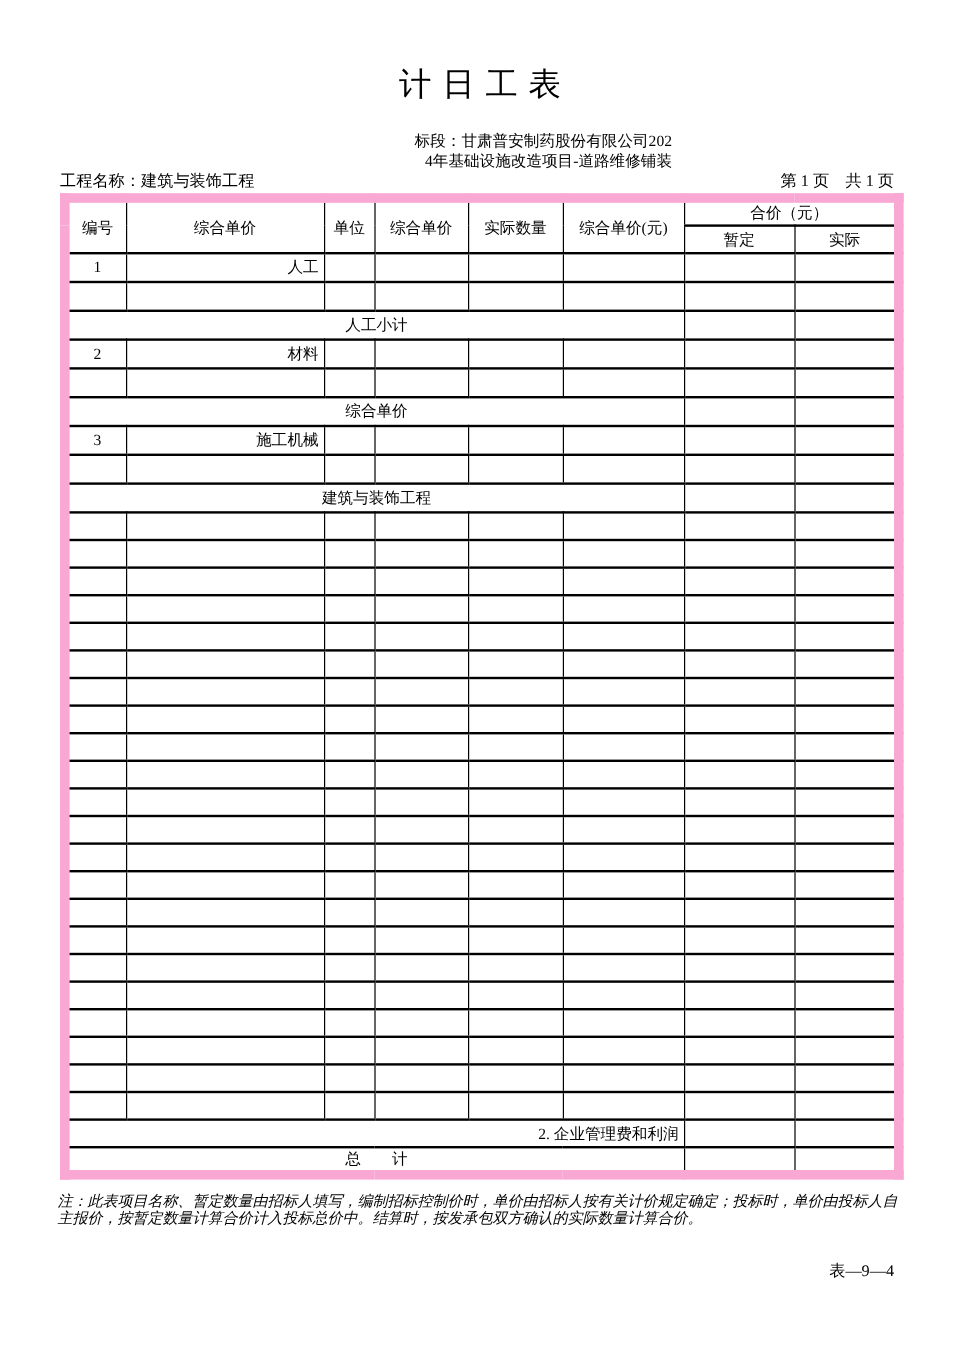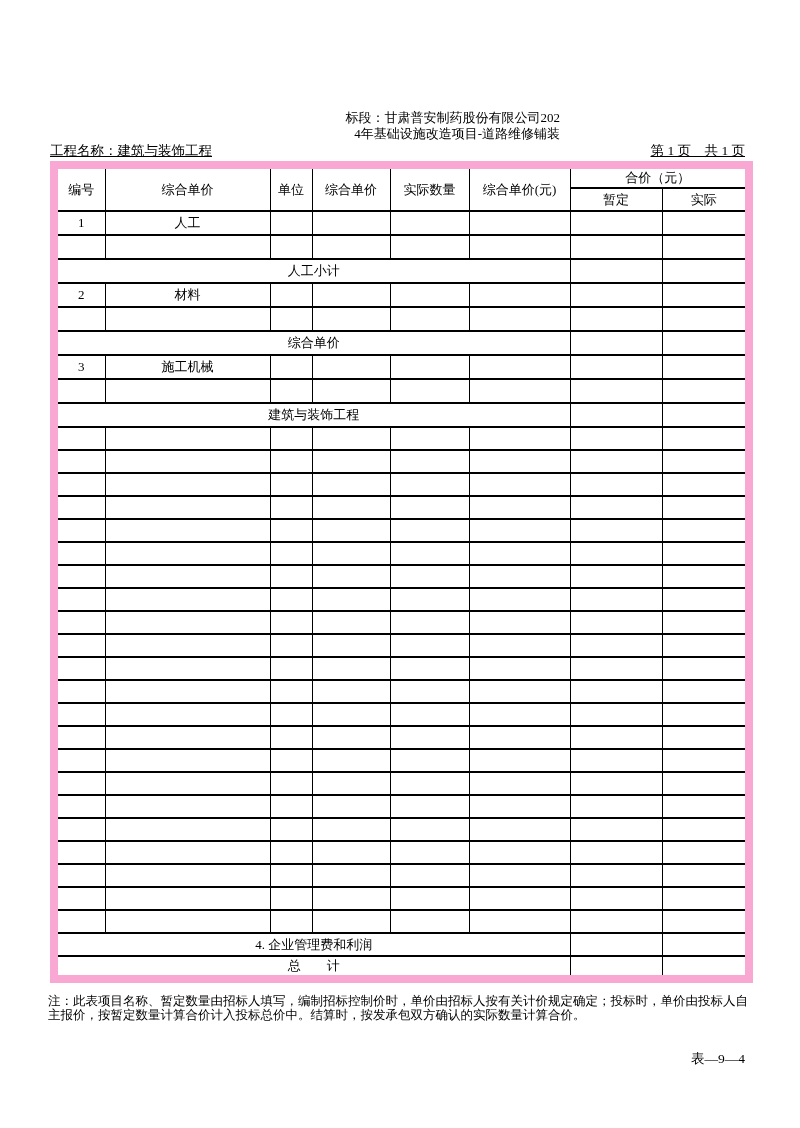--- a/index.html
+++ b/index.html
@@ -38,21 +38,20 @@
   .info-row {
     position: absolute;
     top: 143px;
     left: 50px;
     width: 695px;
     display: flex;
     justify-content: space-between;
     align-items: flex-end;
     font-size: 13.5px;
     line-height: 16px;
-    text-decoration: underline;
   }
   table.daywork {
     position: absolute;
     top: 161px;
     left: 50px;
     width: 695px;
     border-collapse: collapse;
     table-layout: fixed;
     border: 8px solid #f9a8d4;
   }
@@ -63,45 +62,47 @@
     font-size: 13px;
     font-weight: 400;
     text-align: center;
     overflow: hidden;
     white-space: nowrap;
   }
   .daywork thead tr.h1 { height: 22px; }
   .daywork thead tr.h2 { height: 23px; }
   .daywork tbody tr { height: 23px; }
   .daywork tbody tr.band { height: 24px; }
-  .daywork td.left, .daywork th.left { text-align: center; }
+  .daywork td.left, .daywork th.left { text-align: right; }
   .note {
     position: absolute;
     top: 995px;
     left: 48px;
     width: 702px;
     margin: 0;
     font-size: 12.5px;
     line-height: 13.8px;
     text-align: left;
+    font-style: italic;
   }
   .form-number {
     position: absolute;
     top: 1050px;
     left: 50px;
     width: 695px;
     text-align: right;
     font-size: 13.5px;
   }
 </style>
 </head>
 <body>
 
 <div class="page">
 
+  <h1 class="doc-title">计日工表</h1>
 
   <div class="section-label">
     <span>标段：甘肃普安制药股份有限公司202</span>
     <span>4年基础设施改造项目-道路维修铺装</span>
   </div>
 
   <div class="info-row">
     <span>工程名称：建筑与装饰工程</span>
     <span>第 1 页　共 1 页</span>
   </div>
@@ -422,21 +423,21 @@
           <td></td>
           <td></td>
           <td></td>
           <td></td>
           <td></td>
           <td></td>
           <td></td>
           <td></td>
         </tr>
         <tr>
-          <td colspan="6" class="left">4. 企业管理费和利润</td>
+          <td colspan="6" class="left">2. 企业管理费和利润</td>
           <td></td>
           <td></td>
         </tr>
         <tr>
           <td colspan="6">总　　计</td>
           <td></td>
           <td></td>
         </tr>
       </tbody>
   </table>

